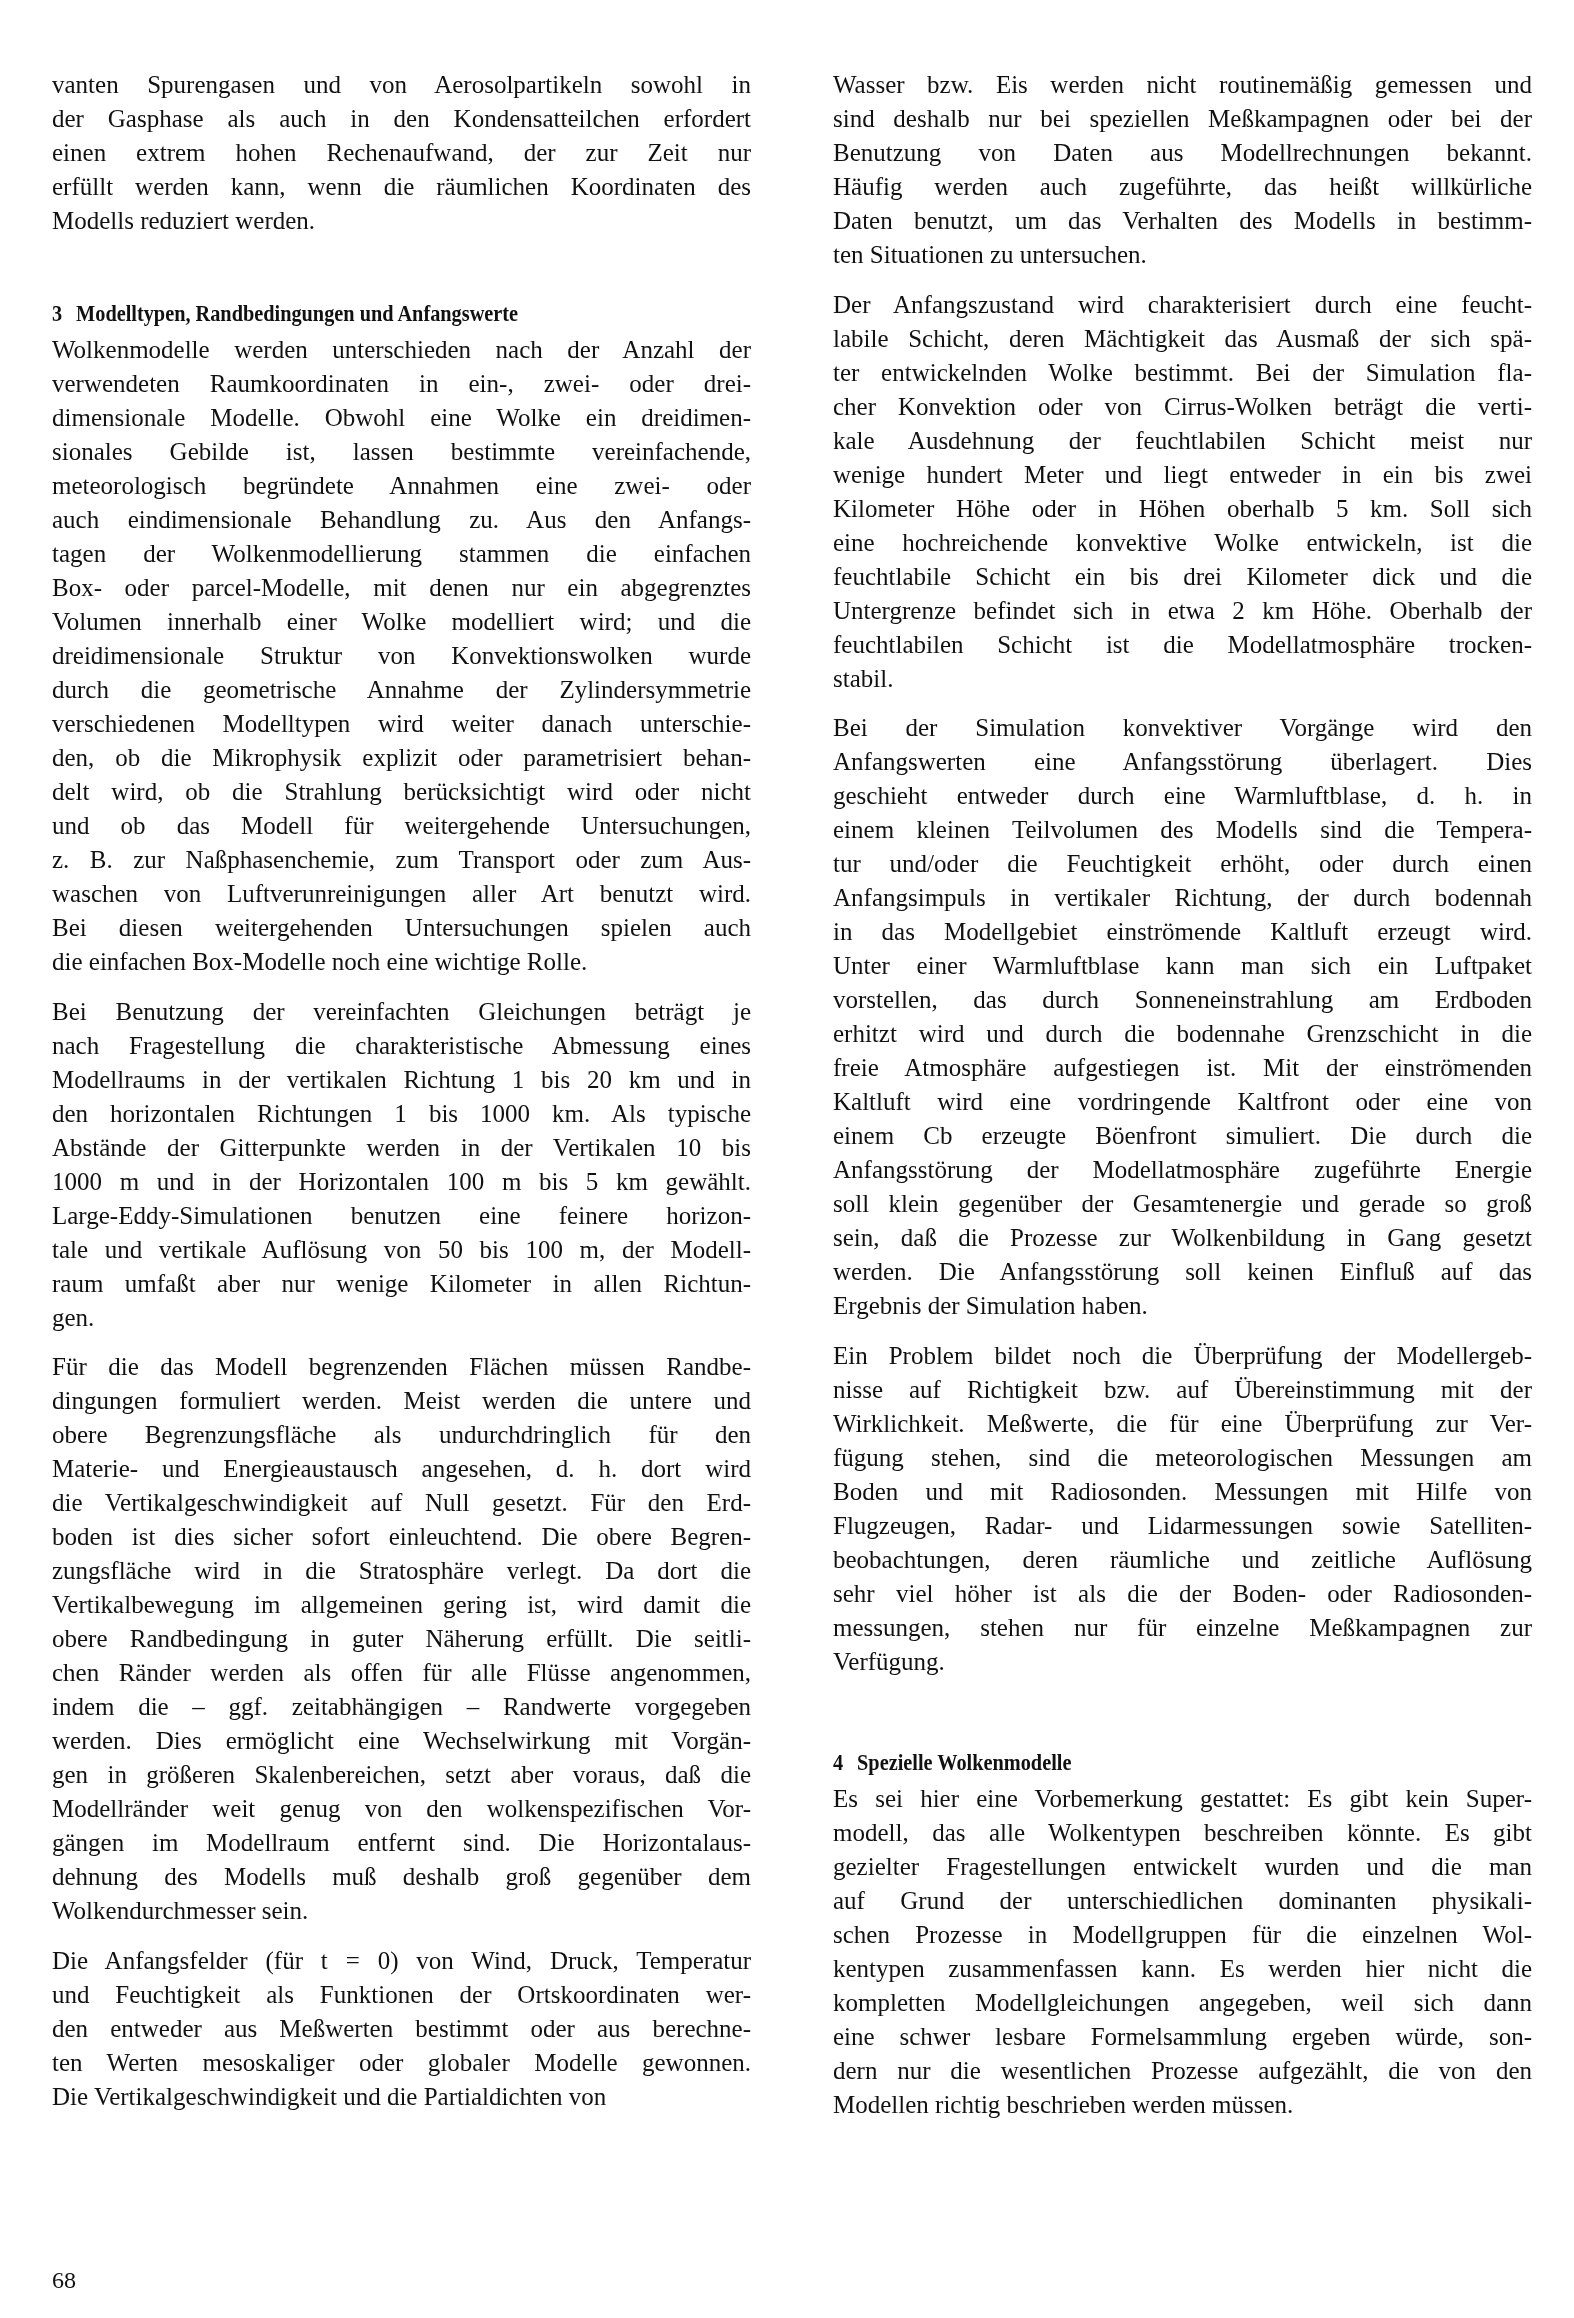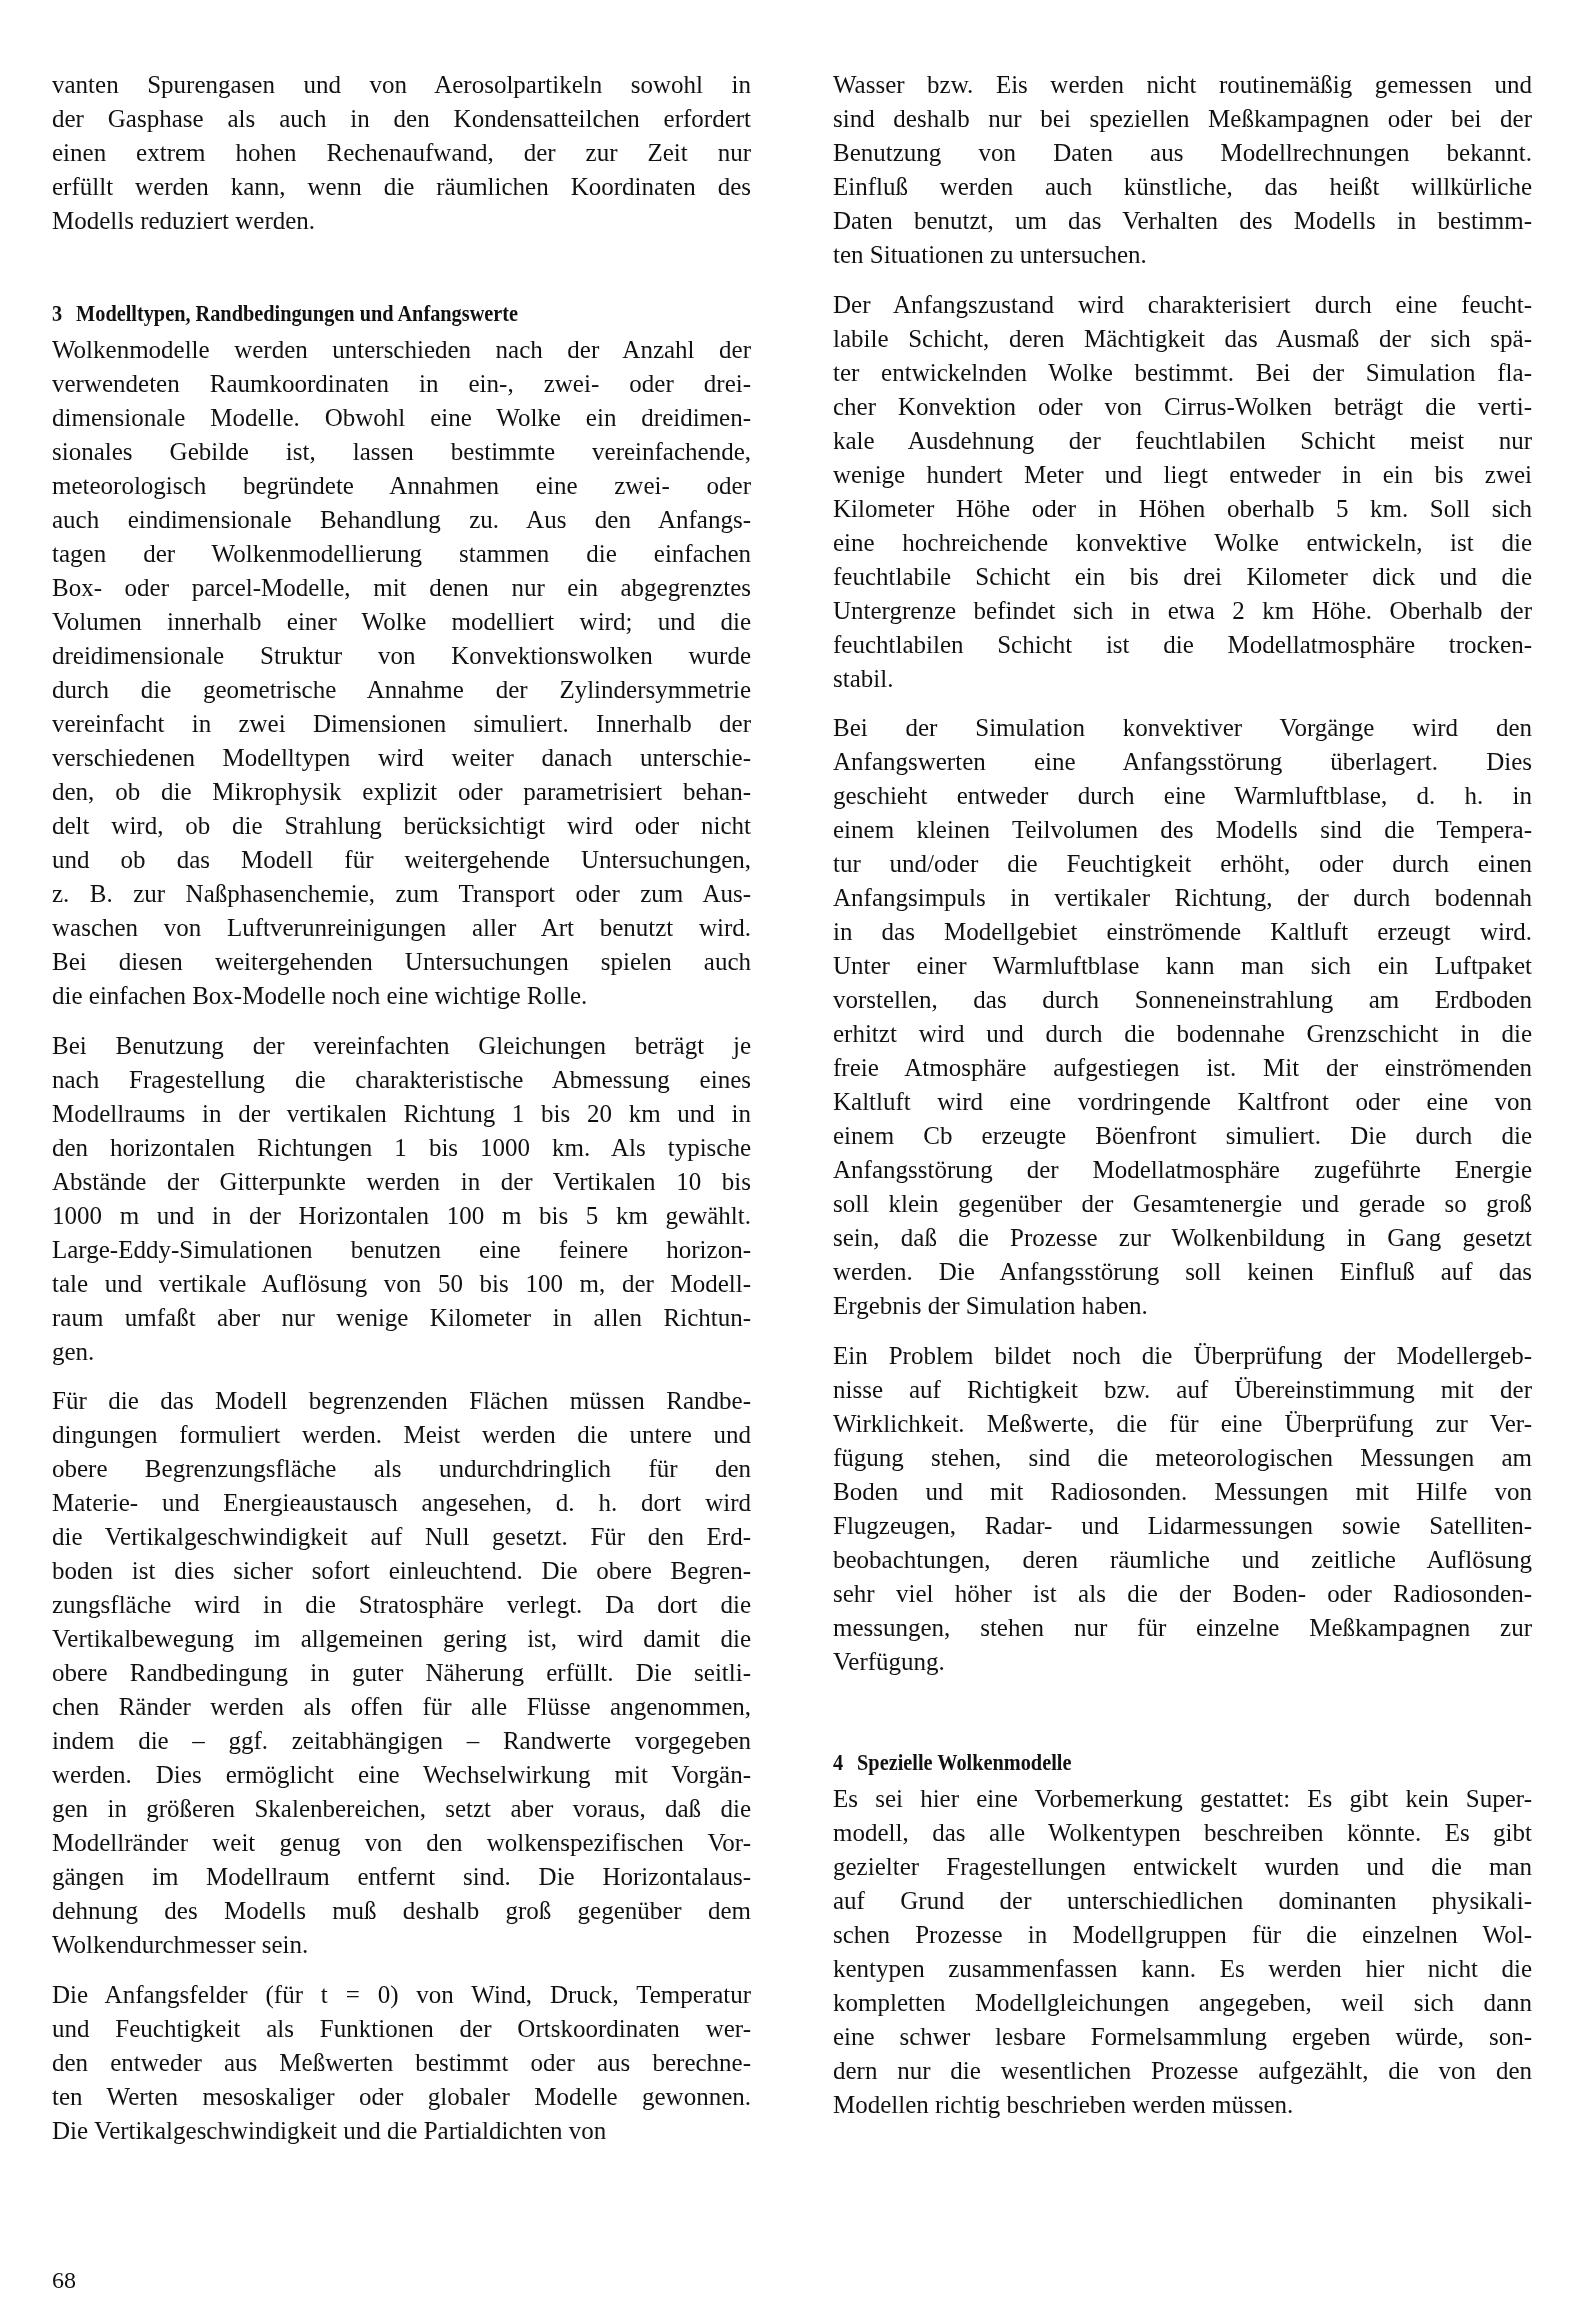--- a/index.html
+++ b/index.html
@@ -58,21 +58,20 @@
       <span class="line">verwendeten Raumkoordinaten in ein-, zwei- oder drei-</span>
       <span class="line">dimensionale Modelle. Obwohl eine Wolke ein dreidimen-</span>
       <span class="line">sionales Gebilde ist, lassen bestimmte vereinfachende,</span>
       <span class="line">meteorologisch begründete Annahmen eine zwei- oder</span>
       <span class="line">auch eindimensionale Behandlung zu. Aus den Anfangs-</span>
       <span class="line">tagen der Wolkenmodellierung stammen die einfachen</span>
       <span class="line">Box- oder parcel-Modelle, mit denen nur ein abgegrenztes</span>
       <span class="line">Volumen innerhalb einer Wolke modelliert wird; und die</span>
       <span class="line">dreidimensionale Struktur von Konvektionswolken wurde</span>
       <span class="line">durch die geometrische Annahme der Zylindersymmetrie</span>
-      <span class="line">vereinfacht in zwei Dimensionen simuliert. Innerhalb der</span>
       <span class="line">verschiedenen Modelltypen wird weiter danach unterschie-</span>
       <span class="line">den, ob die Mikrophysik explizit oder parametrisiert behan-</span>
       <span class="line">delt wird, ob die Strahlung berücksichtigt wird oder nicht</span>
       <span class="line">und ob das Modell für weitergehende Untersuchungen,</span>
       <span class="line">z. B. zur Naßphasenchemie, zum Transport oder zum Aus-</span>
       <span class="line">waschen von Luftverunreinigungen aller Art benutzt wird.</span>
       <span class="line">Bei diesen weitergehenden Untersuchungen spielen auch</span>
       <span class="line last">die einfachen Box-Modelle noch eine wichtige Rolle.</span>
     </div>
   <div class="gap"></div>
@@ -116,21 +115,21 @@
       <span class="line">ten Werten mesoskaliger oder globaler Modelle gewonnen.</span>
       <span class="line last">Die Vertikalgeschwindigkeit und die Partialdichten von</span>
     </div>
 </div>
 
 <div class="col col-right">
   <div class="para">
       <span class="line">Wasser bzw. Eis werden nicht routinemäßig gemessen und</span>
       <span class="line">sind deshalb nur bei speziellen Meßkampagnen oder bei der</span>
       <span class="line">Benutzung von Daten aus Modellrechnungen bekannt.</span>
-      <span class="line">Einfluß werden auch künstliche, das heißt willkürliche</span>
+      <span class="line">Häufig werden auch zugeführte, das heißt willkürliche</span>
       <span class="line">Daten benutzt, um das Verhalten des Modells in bestimm-</span>
       <span class="line last">ten Situationen zu untersuchen.</span>
     </div>
   <div class="gap"></div>
   <div class="para">
       <span class="line">Der Anfangszustand wird charakterisiert durch eine feucht-</span>
       <span class="line">labile Schicht, deren Mächtigkeit das Ausmaß der sich spä-</span>
       <span class="line">ter entwickelnden Wolke bestimmt. Bei der Simulation fla-</span>
       <span class="line">cher Konvektion oder von Cirrus-Wolken beträgt die verti-</span>
       <span class="line">kale Ausdehnung der feuchtlabilen Schicht meist nur</span>

